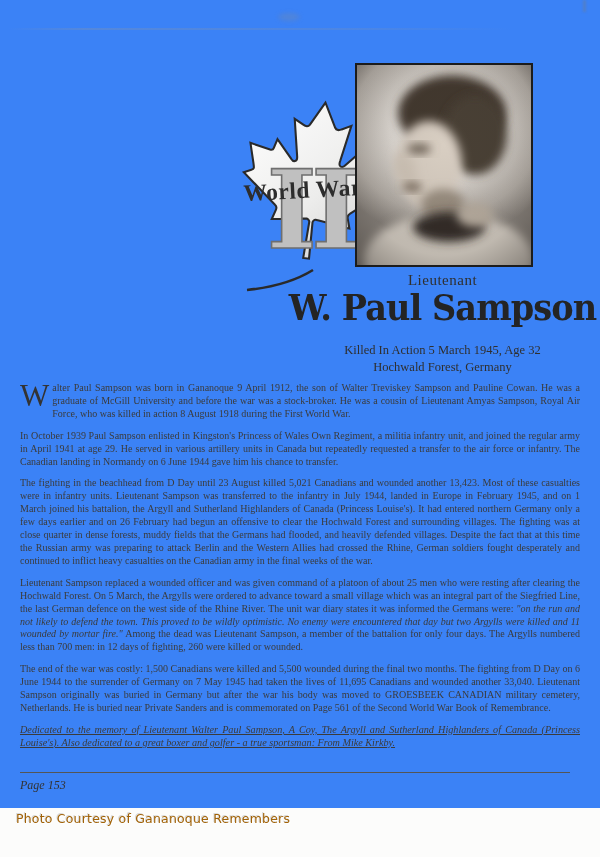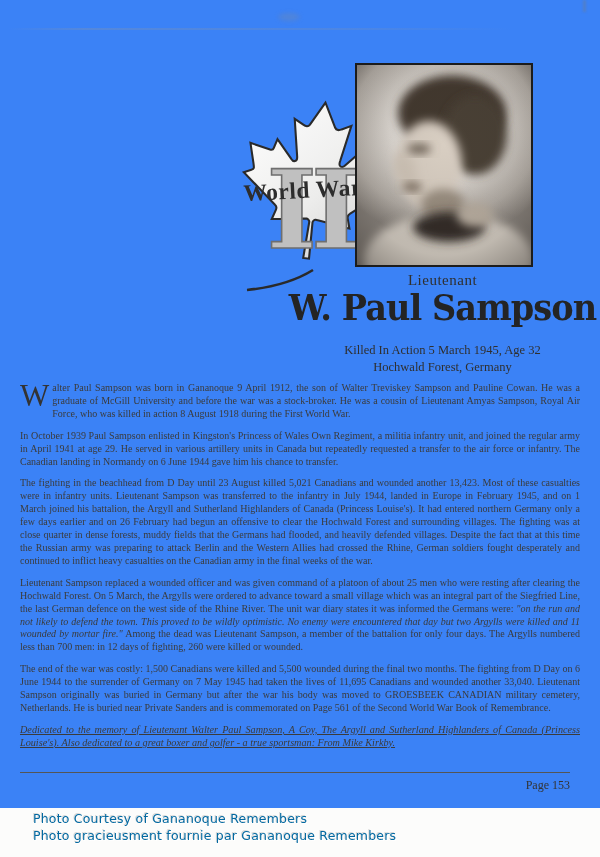--- a/index.html
+++ b/index.html
@@ -61,32 +61,32 @@
     float:left;font-size:31px;line-height:24px;padding:2px 3px 0 0;
     font-family:"Liberation Serif", serif;color:#333;
   }
   .quote-italic{font-style:italic;}
   .dedication{font-style:italic;font-size:10.2px;text-decoration:underline;}
 
   .footer-rule{
     position:absolute;left:20px;top:772px;width:550px;height:1px;background:#555;
   }
   .page-number{
-    position:absolute;top:778px;left:20px;width:550px;text-align:right;
-    font-size:12px;color:#333;
+    position:absolute;top:778px;left:20px;width:550px;
+    font-size:12px;color:#333;font-style:italic;
   }
 
   
   .credits{
     position:absolute;left:0;top:808px;width:600px;height:49px;
     background:#fcfcfb;
     font-family:"DejaVu Sans", sans-serif;
   }
   .credit-line{
-    margin-left:33px;font-size:12.5px;line-height:16.5px;color:#0369a1;
+    margin-left:16px;font-size:12.5px;line-height:16.5px;color:#a16207;
     text-shadow:1px 1px 0 rgba(255,255,255,.9), -1px -1px 0 rgba(110,110,110,.25);
     letter-spacing:.2px;
   }
   .credit-line:first-child{margin-top:3px;}
 </style>
 </head>
 <body>
 
 <div class="screen">
   <div class="page">
@@ -168,15 +168,14 @@
       <p>The end of the war was costly: 1,500 Canadians were killed and 5,500 wounded during the final two months. The fighting from D Day on 6 June 1944 to the surrender of Germany on 7 May 1945 had taken the lives of 11,695 Canadians and wounded another 33,040. Lieutenant Sampson originally was buried in Germany but after the war his body was moved to GROESBEEK CANADIAN military cemetery, Netherlands. He is buried near Private Sanders and is commemorated on Page 561 of the Second World War Book of Remembrance.</p>
       <p class="dedication">Dedicated to the memory of Lieutenant Walter Paul Sampson, A Coy, The Argyll and Sutherland Highlanders of Canada (Princess Louise's). Also dedicated to a great boxer and golfer - a true sportsman: From Mike Kirkby.</p>
     </div>
 
     <div class="footer-rule"></div>
     <div class="page-number">Page 153</div>
   </div>
 
   <div class="credits">
     <div class="credit-line">Photo Courtesy of Gananoque Remembers</div>
-    <div class="credit-line">Photo gracieusment fournie par Gananoque Remembers</div>
   </div>
 </div>
 
 </body></html>

